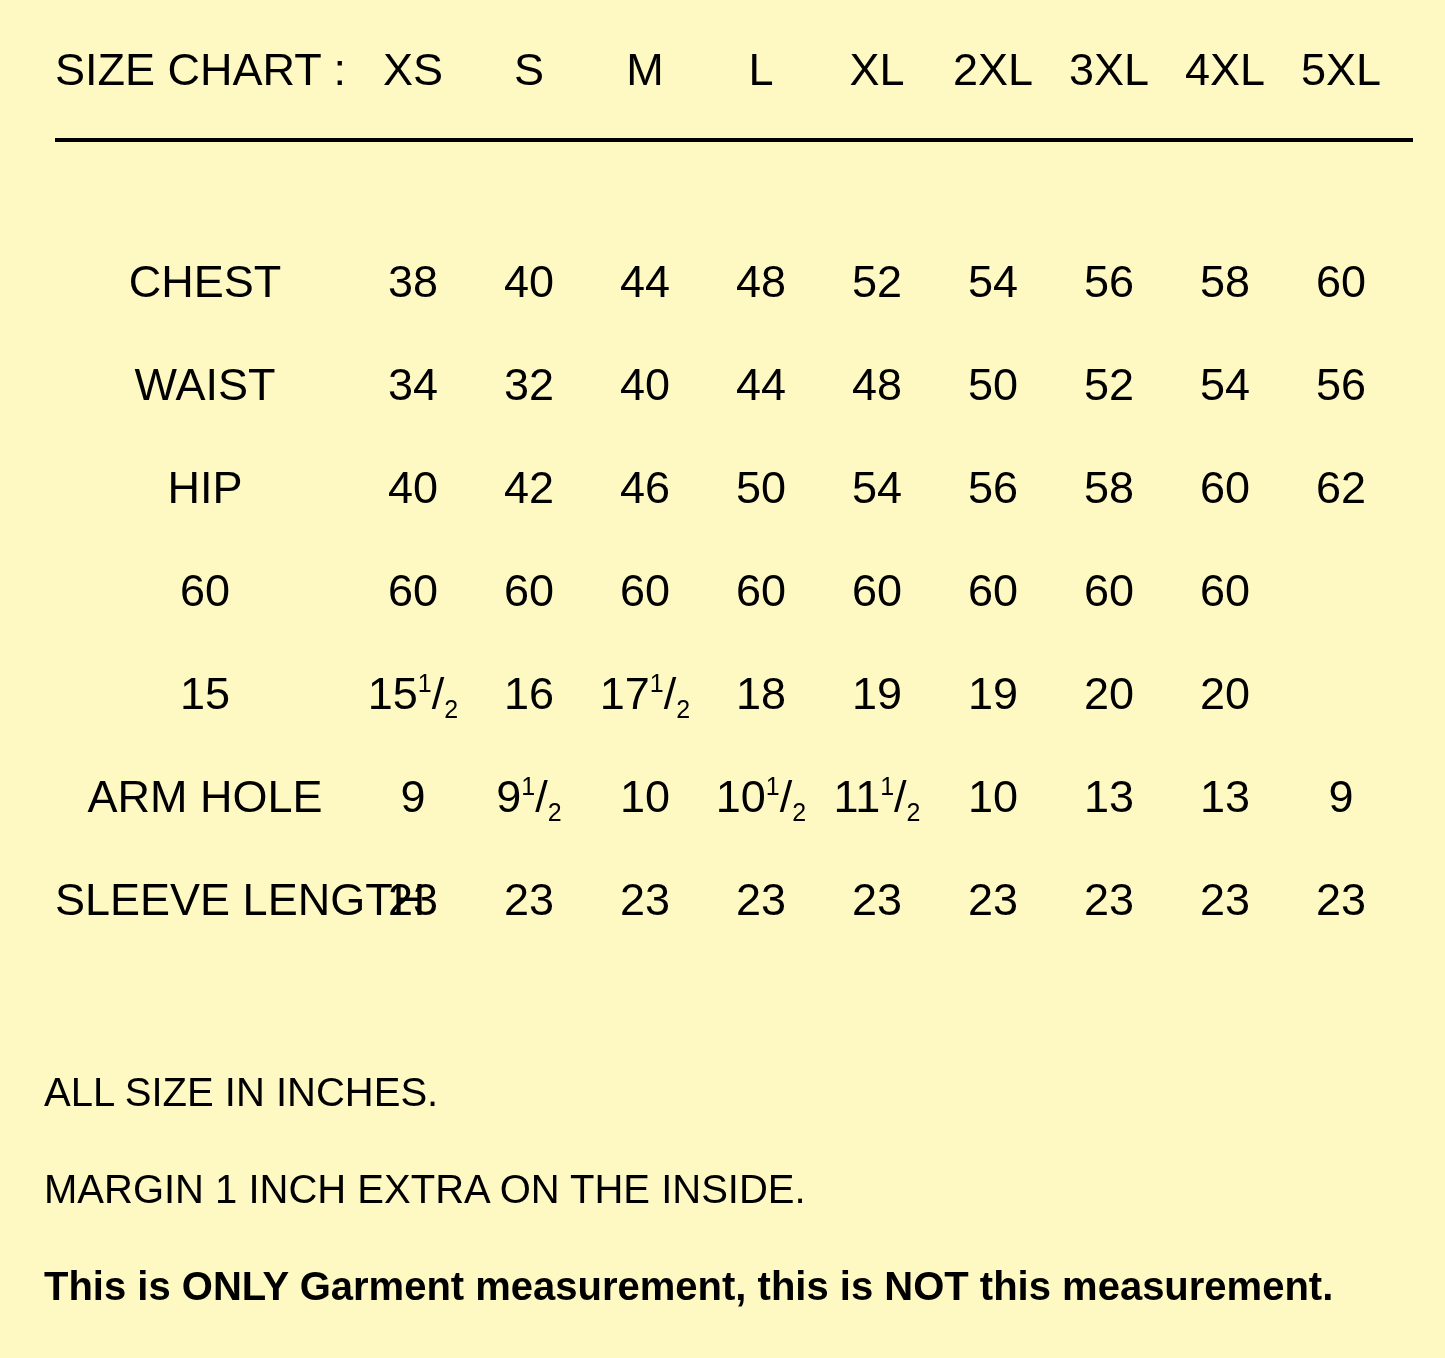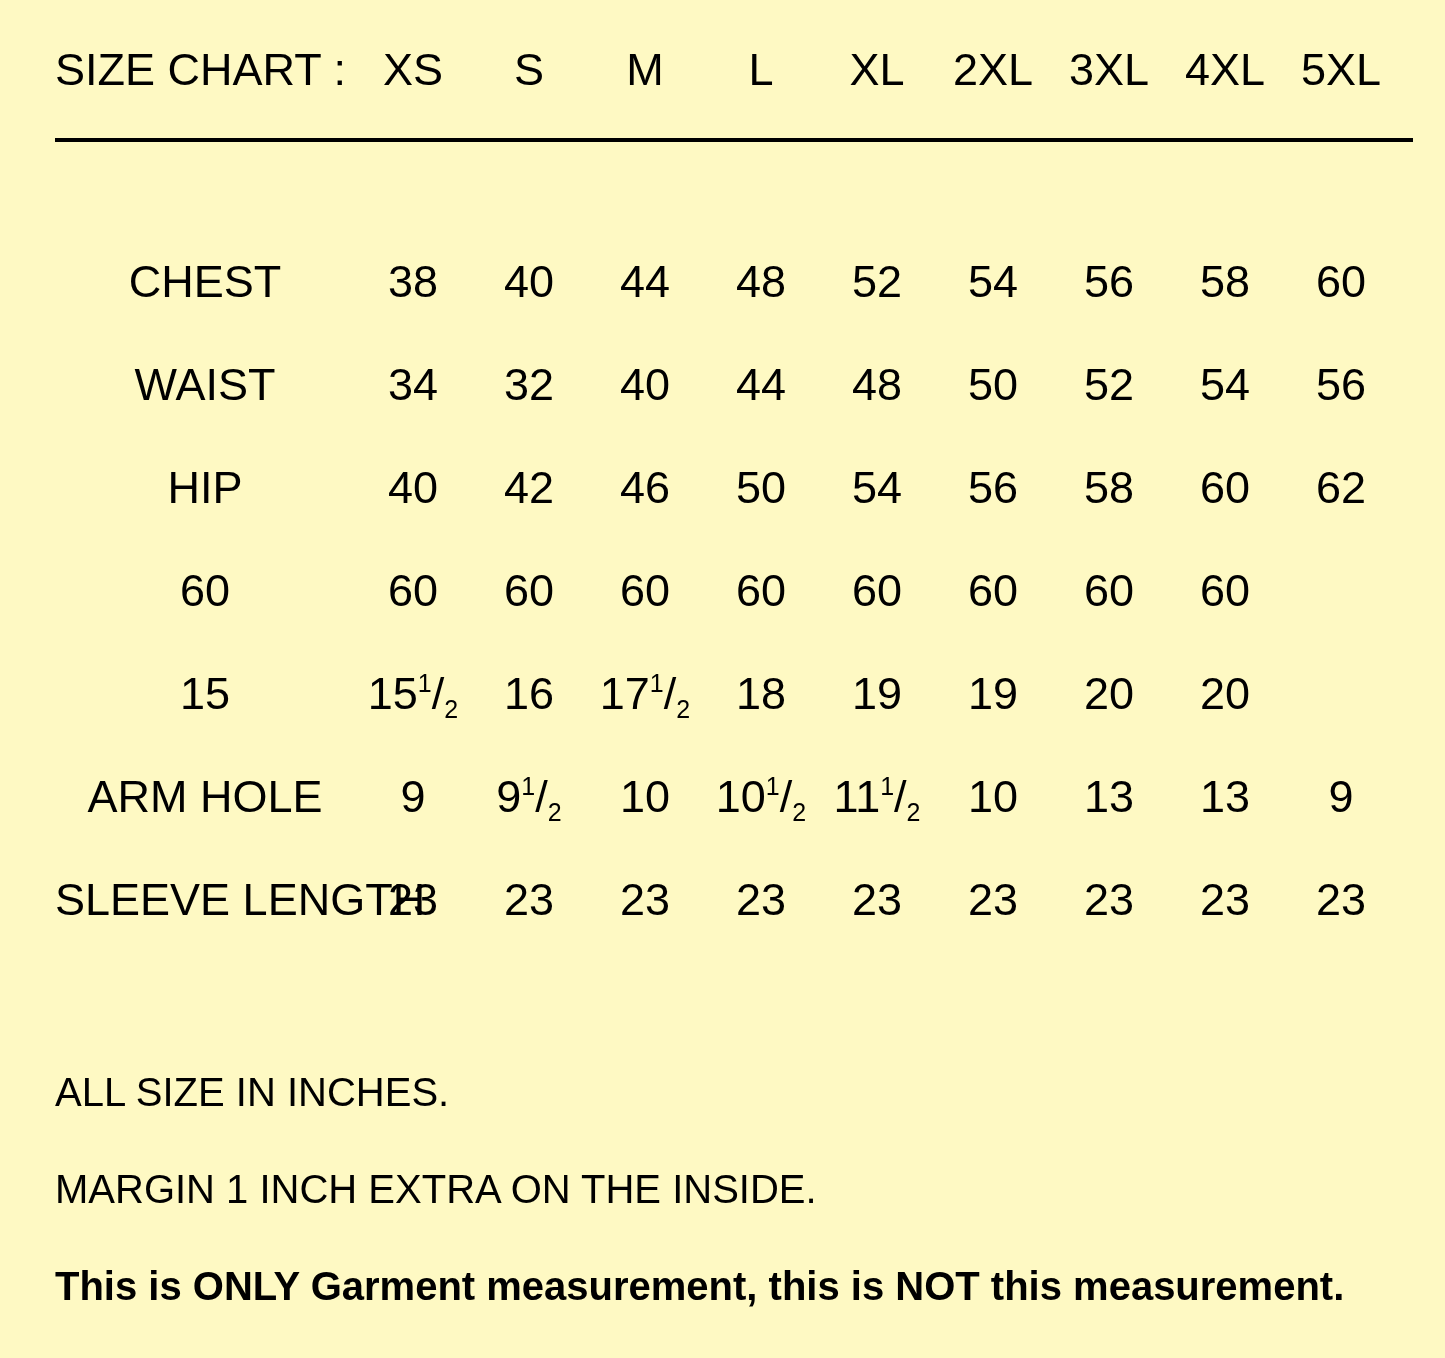--- a/index.html
+++ b/index.html
@@ -63,21 +63,21 @@
     font-size: 25px;
     vertical-align: 17px;
     line-height: 0;
   }
   .value-cell sub {
     font-size: 25px;
     vertical-align: -9px;
     line-height: 0;
   }
   .notes {
-    margin-left: 55px;
+    margin-left: 44px;
     margin-top: 116px;
   }
   .note {
     font-size: 40px;
     line-height: 50px;
     margin-bottom: 47px;
     white-space: nowrap;
   }
   .note.bold {
     font-weight: bold;

